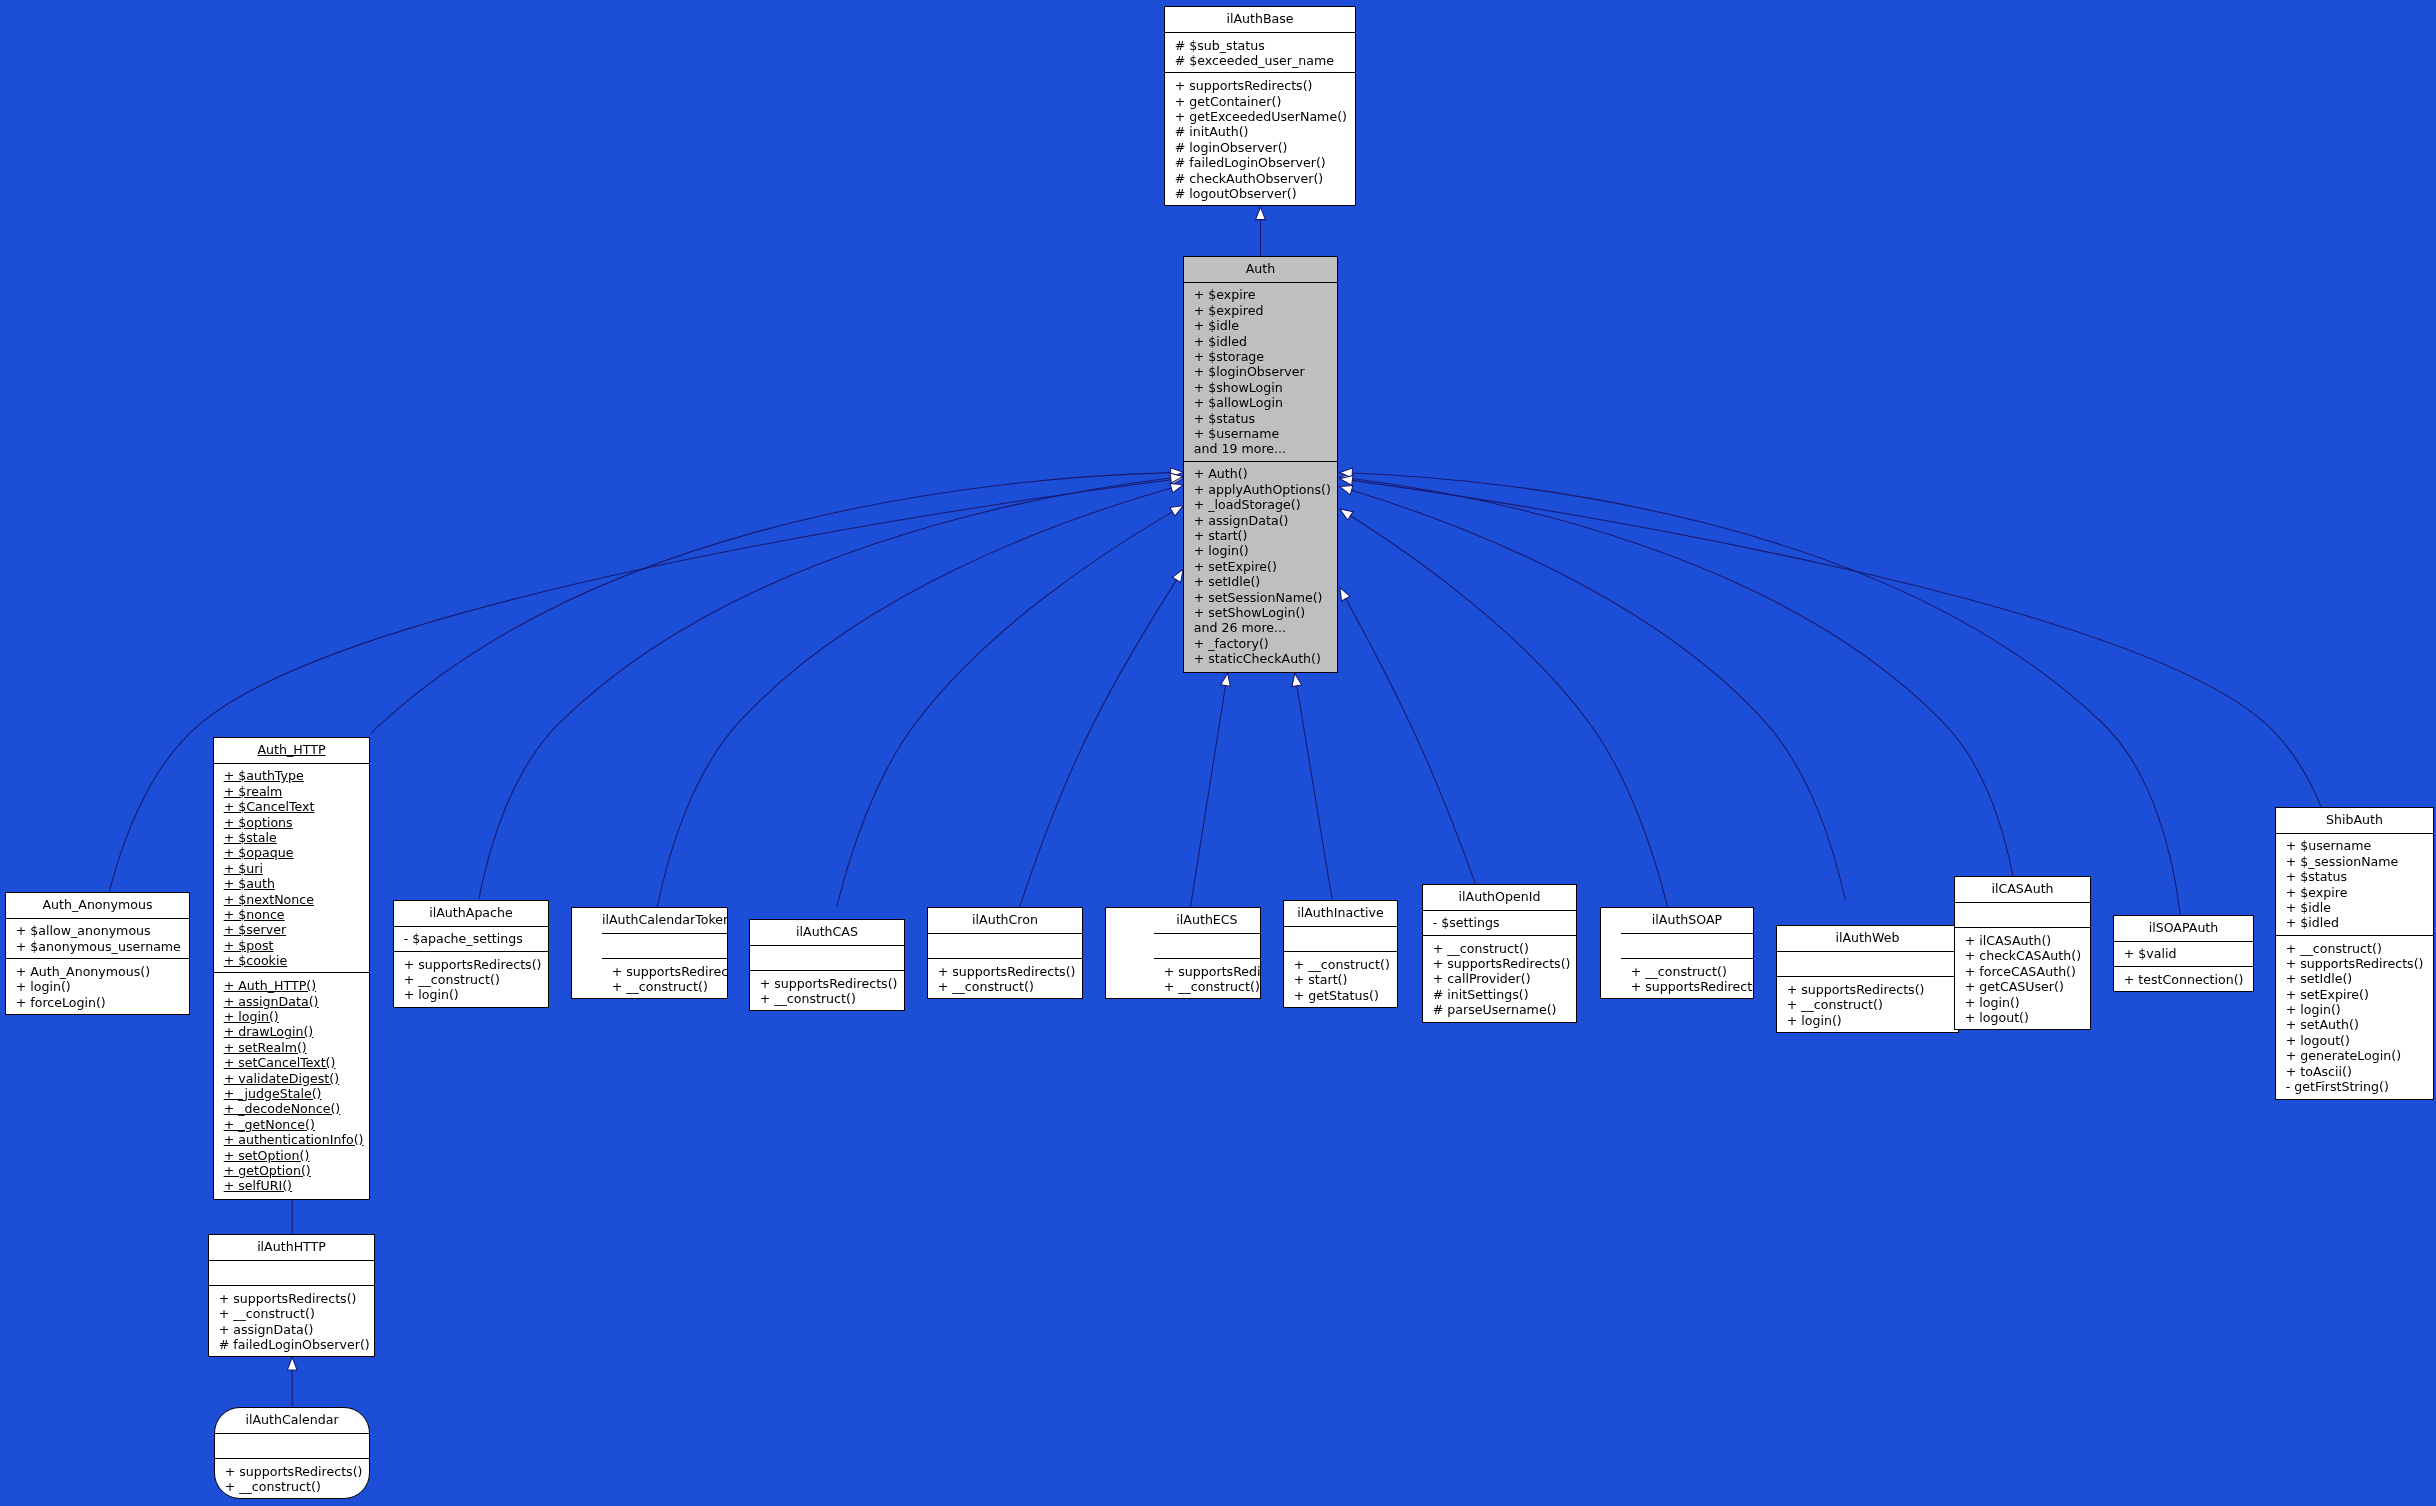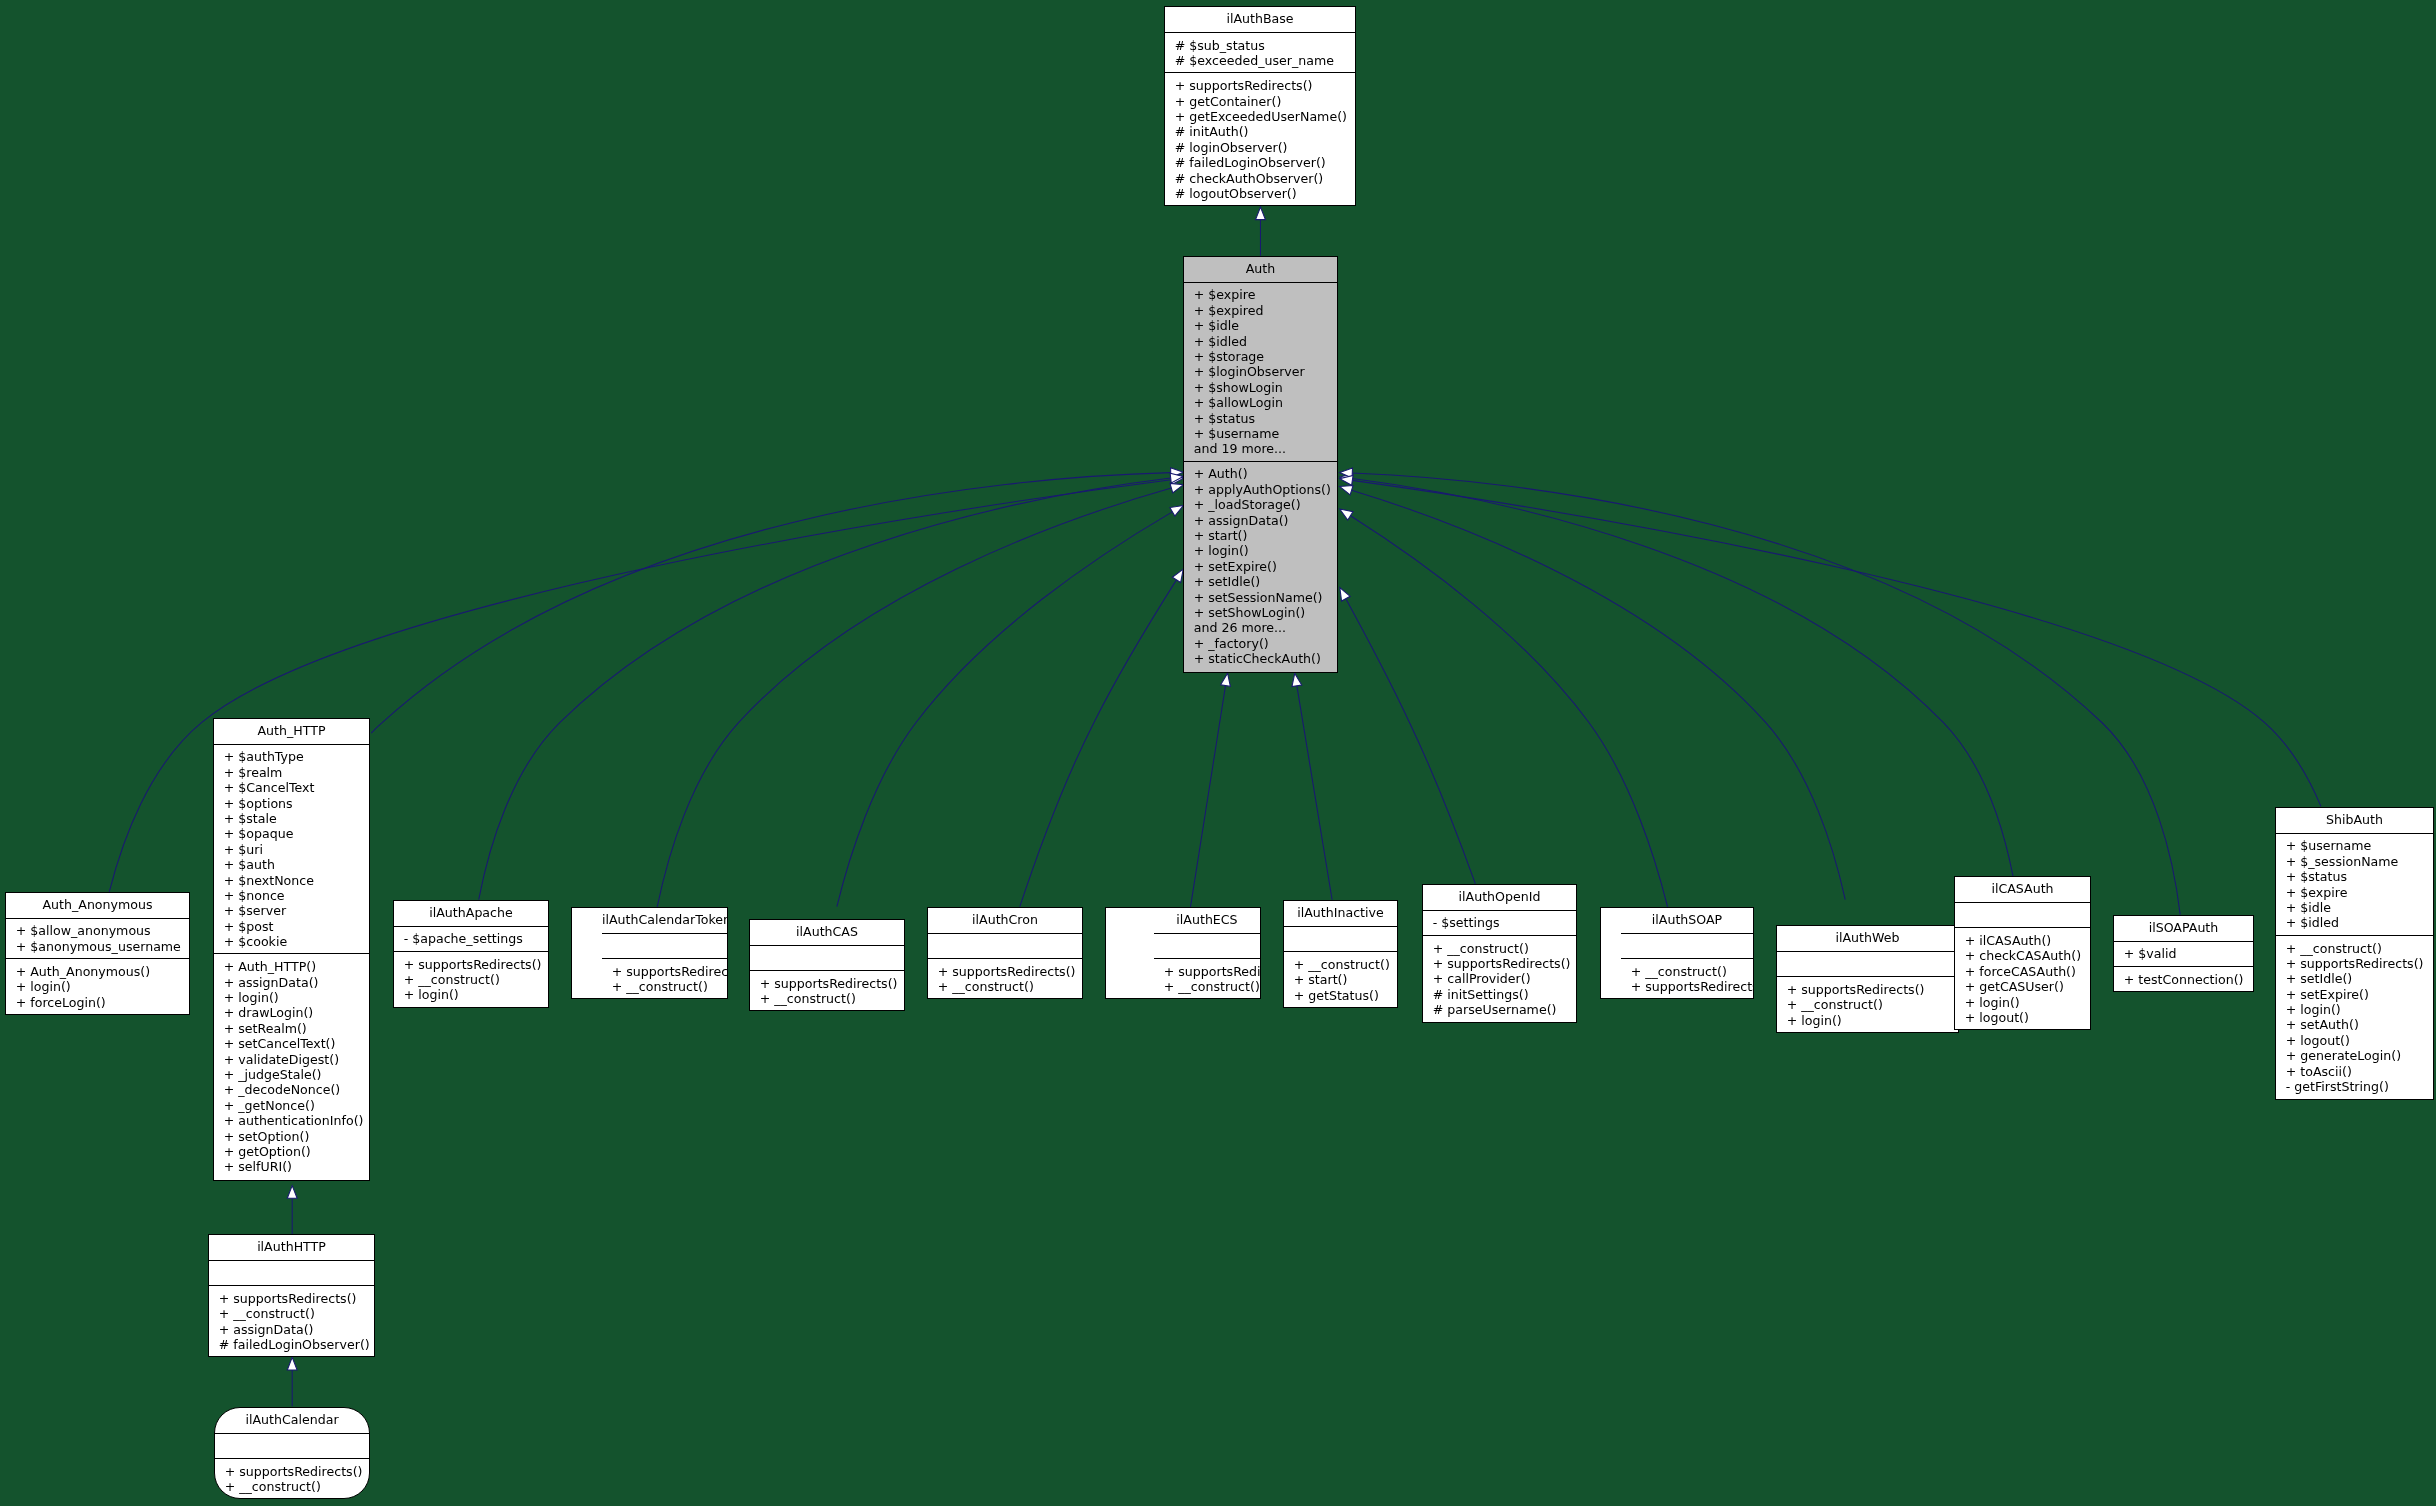--- a/index.html
+++ b/index.html
@@ -1,18 +1,18 @@
 <!DOCTYPE html>
 <html><head>
 <meta charset="utf-8">
 <title>Auth Class Reference - inheritance diagram</title>
 <style>
   html,body{margin:0;padding:0;background:#fff;}
   body{font-family:"DejaVu Sans",sans-serif;-webkit-font-smoothing:antialiased;}
-  #diagram{position:relative;width:2436px;height:1506px;background:#14532d;overflow:hidden;}
+  #diagram{position:relative;width:2436px;height:1506px;background:#1d4ed8;overflow:hidden;}
   #edges{position:absolute;left:0;top:0;width:2436px;height:1506px;}
   .uml-class{position:absolute;box-sizing:border-box;border:1px solid #000;background:#fff;}
   .uml-class.is-highlighted{background:#bfbfbf;}
   .uml-title{box-sizing:border-box;height:24.6px;line-height:23px;text-align:center;
     font-size:12.6px;color:#000;white-space:nowrap;overflow:hidden;will-change:transform;}
   .uml-section{box-sizing:border-box;border-top:1px solid #000;padding:4.9px 0 3.8px 0;}
   .uml-row{height:15.4px;line-height:15.4px;font-size:12.6px;color:#000;
     white-space:nowrap;padding-left:9.7px;overflow:hidden;will-change:transform;}
   .uml-section.is-empty{height:25.6px;padding:0;}
 </style>
@@ -110,21 +110,21 @@
       <div class="uml-section">
         <div class="uml-row">+ $allow_anonymous</div>
         <div class="uml-row">+ $anonymous_username</div>
       </div>
       <div class="uml-section">
         <div class="uml-row">+ Auth_Anonymous()</div>
         <div class="uml-row">+ login()</div>
         <div class="uml-row">+ forceLogin()</div>
       </div>
     </div>
-    <div class="uml-class" style="left: 213px; top: 718px; width: 157px; height: 463px;">
+    <div class="uml-class" style="left: 213px; top: 737px; width: 157px; height: 463px; text-decoration: underline;">
       <div class="uml-title">Auth_HTTP</div>
       <div class="uml-section">
         <div class="uml-row">+ $authType</div>
         <div class="uml-row">+ $realm</div>
         <div class="uml-row">+ $CancelText</div>
         <div class="uml-row">+ $options</div>
         <div class="uml-row">+ $stale</div>
         <div class="uml-row">+ $opaque</div>
         <div class="uml-row">+ $uri</div>
         <div class="uml-row">+ $auth</div>

